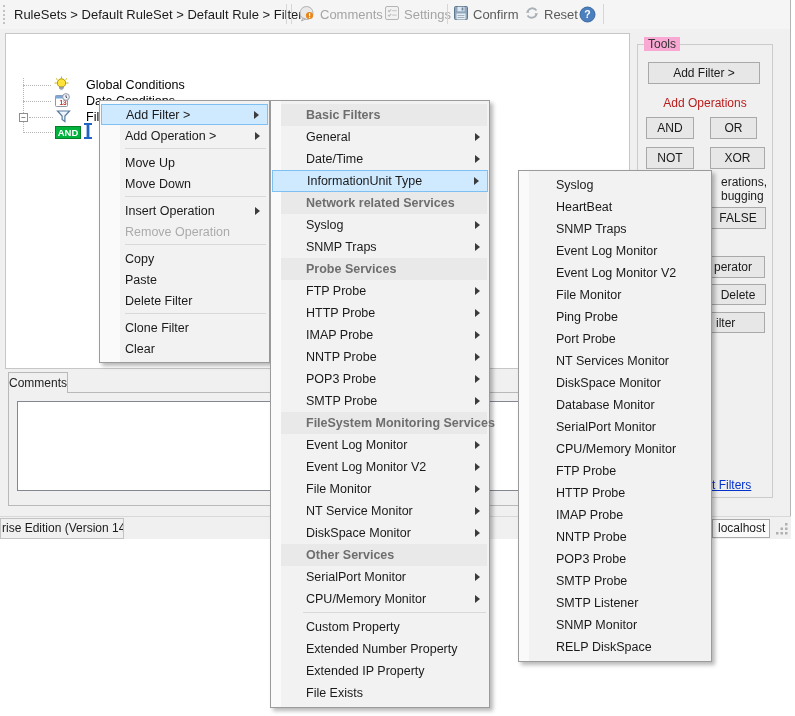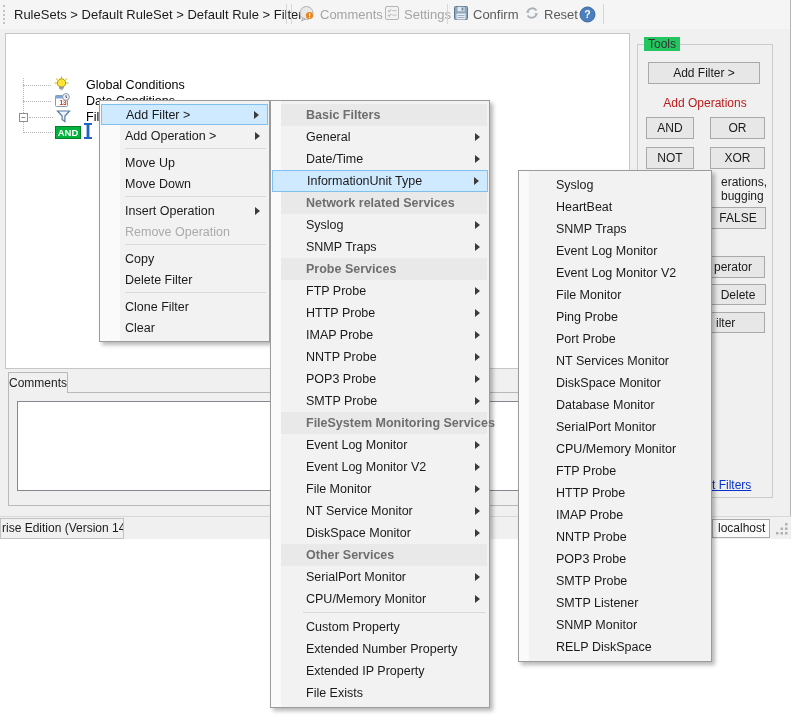--- a/index.html
+++ b/index.html
@@ -82,21 +82,21 @@
     line-height:17px; padding-left:5px;
   }
   #resize-grip { position:absolute; left:774px; top:4px; }
 
   
   #tools-group {
     left:637px; top:44px; width:136px; height:454px;
     border:1px solid #cbcbcb;
   }
   #tools-legend {
-    left:644px; top:37px; background:#22c55e; padding:0 4px;
+    left:644px; top:37px; background:#f9a8d4; padding:0 4px;
     font-size:12px; color:#333; z-index:1;
   }
   .win-btn {
     position:absolute; background:#e7e7e7; border:1px solid #a9a9a9;
     font-size:12px; color:#1a1a1a; display:flex; align-items:center;
     justify-content:center; white-space:nowrap;
   }
   #tools-add-ops-label { left:637px; top:96px; width:136px; text-align:center;
     font-size:12px; color:#b91c1c; }
   #tools-note { left:713px; top:175px; width:56px; font-size:12px; color:#1b1b1b;
@@ -256,21 +256,21 @@
     <textarea id="comments-input" style=""></textarea>
   </div>
 
   <div id="tools-group" class="abs"></div>
   <div id="tools-legend" class="abs">Tools</div>
 
   <div class="win-btn" style="left:648px; top:62px; width:112px; height:22px;">Add Filter &gt;</div>
   <div id="tools-add-ops-label" class="abs">Add Operations</div>
 
   <div class="win-btn" style="left:646px; top:117px; width:48px; height:22px;">AND</div>
-  <div class="win-btn" style="left:710px; top:117px; width:55px; height:22px;">OR</div>
+  <div class="win-btn" style="left:710px; top:117px; width:47px; height:22px;">OR</div>
   <div class="win-btn" style="left:646px; top:147px; width:48px; height:22px;">NOT</div>
   <div class="win-btn" style="left:710px; top:147px; width:55px; height:22px;">XOR</div>
 
   <div id="tools-note" class="abs">
     <div>erations,</div>
     <div>bugging</div>
   </div>
 
   <div class="win-btn" style="left:710px; top:207px; width:56px; height:22px;">FALSE</div>
 
@@ -325,20 +325,23 @@
       <span class="mi-arrow"></span>
     </div>
     <div class="menu-item dis">
       <span class="mi-label">Remove Operation</span>
     </div>
     <div class="menu-sep"></div>
     <div class="menu-item">
       <span class="mi-label">Copy</span>
     </div>
     <div class="menu-item">
+      <span class="mi-label">Paste</span>
+    </div>
+    <div class="menu-item">
       <span class="mi-label">Delete Filter</span>
     </div>
     <div class="menu-sep"></div>
     <div class="menu-item">
       <span class="mi-label">Clone Filter</span>
     </div>
     <div class="menu-item">
       <span class="mi-label">Clear</span>
     </div>
   </div>

